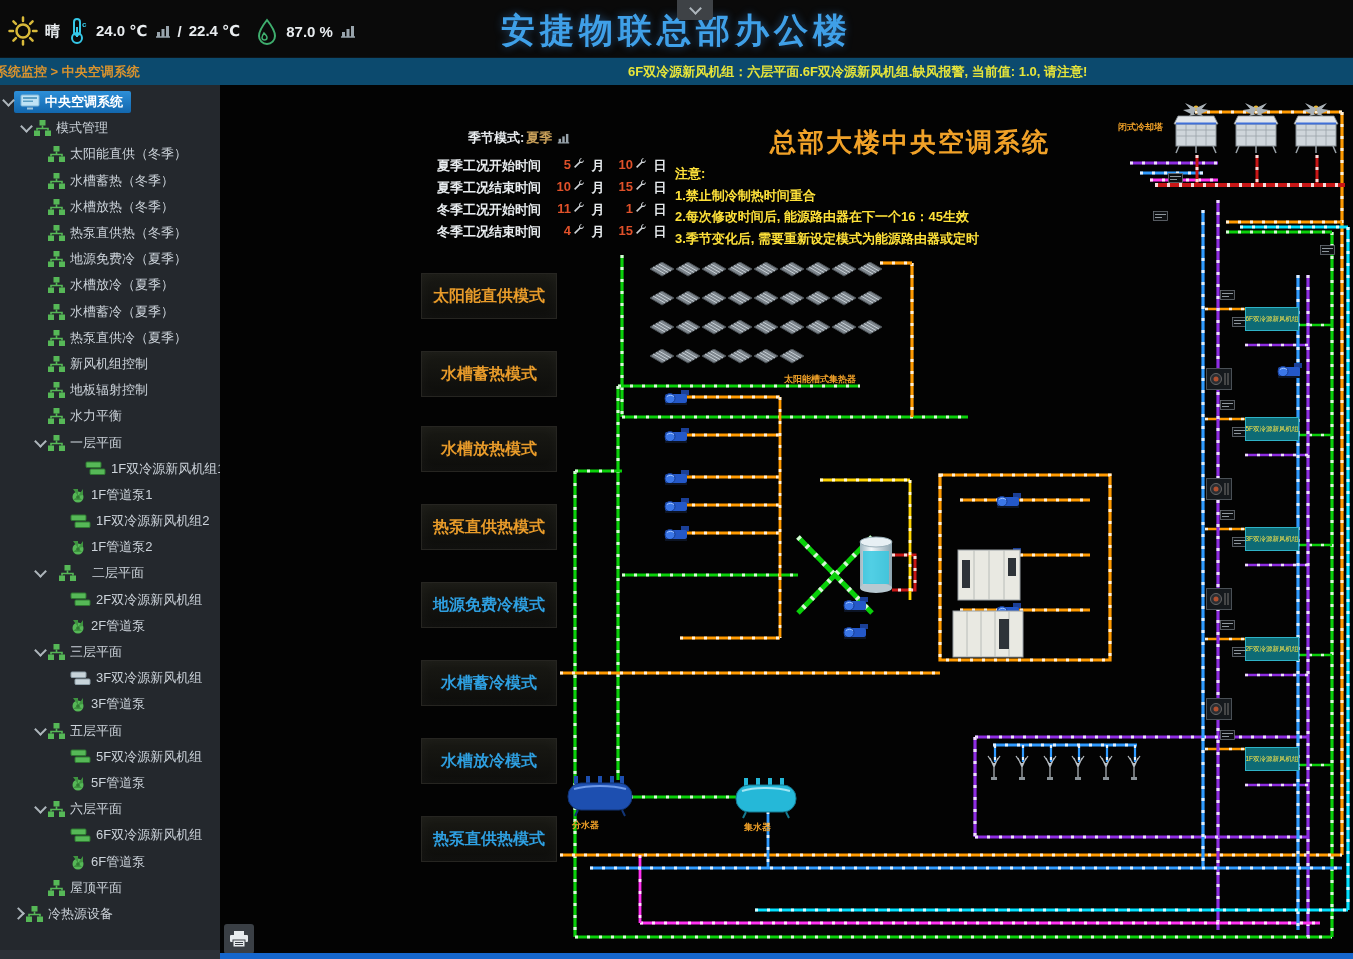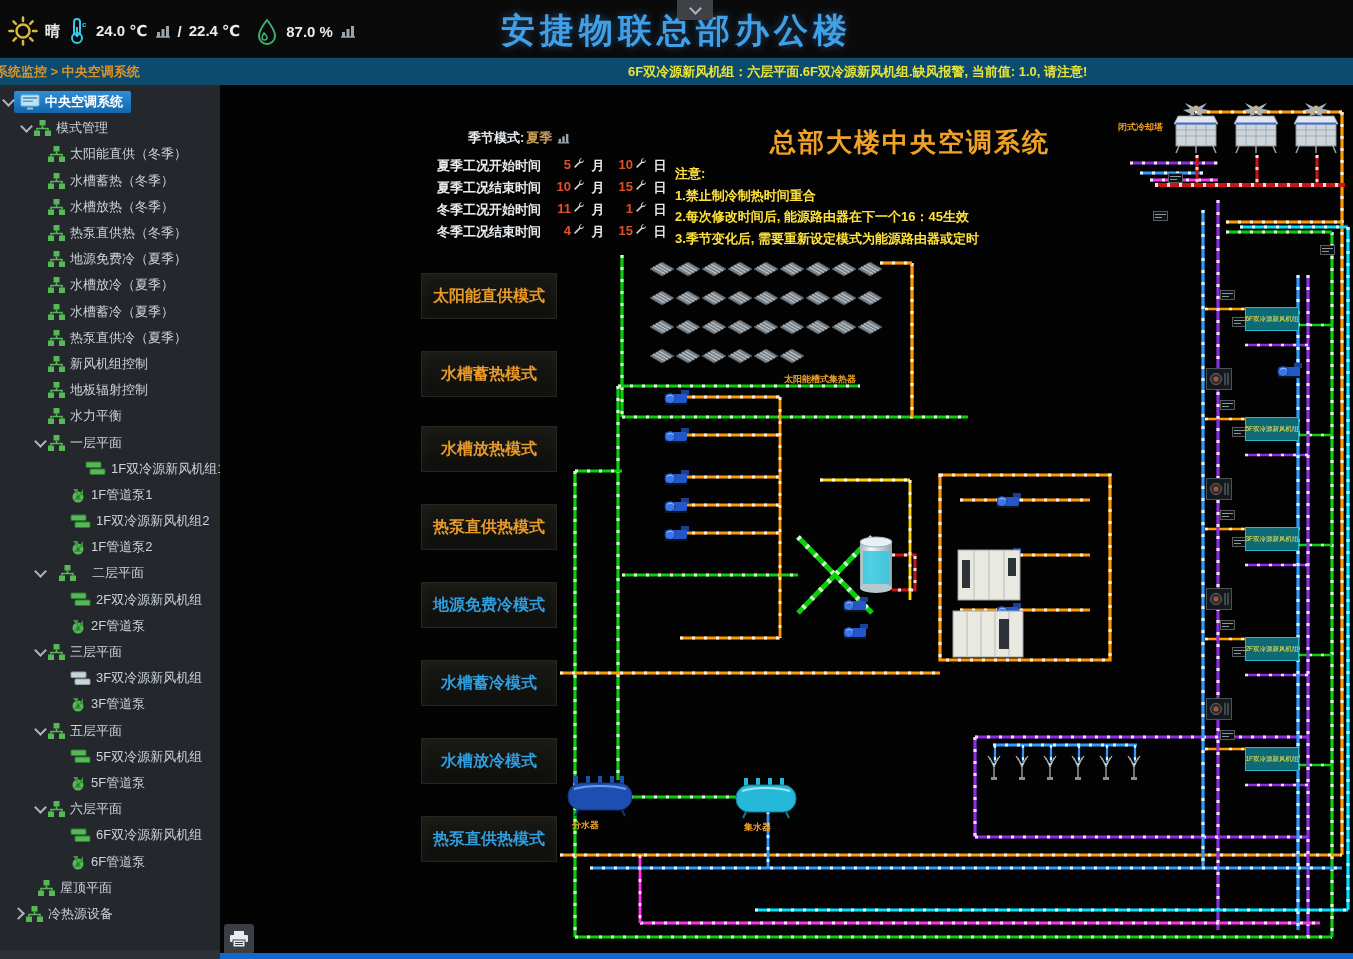--- a/index.html
+++ b/index.html
@@ -465,21 +465,21 @@
         <span class="cwrap"></span>
         <span class="ic">
           <svg width="16" height="16" viewBox="0 0 16 16">
             <circle cx="8" cy="10" r="5.5" fill="#56b857"></circle>
             <path d="M8,9L3,2H8Z M8,9L13,2V8Z M8,9L3,13H12Z" fill="#3f9440"></path>
             <circle cx="8" cy="10" r="1.8" fill="#2f7a32"></circle>
           </svg>
         </span>
         <span>6F管道泵</span>
       </div>
-      <div class="trow" style="padding-left: 24px;">
+      <div class="trow" style="padding-left: 34px;">
         <span class="cwrap"></span>
         <span class="ic">
           <svg width="17" height="16" viewBox="0 0 17 16">
             <rect x="5.5" y="0" width="6" height="5.5" fill="#56b857"></rect>
             <path d="M8.5,5.5V8.5 M3,10.5V8.5H14V10.5" stroke="#56b857" stroke-width="1.6" fill="none"></path>
             <rect x="0" y="10.5" width="6" height="5.5" fill="#56b857"></rect>
             <rect x="11" y="10.5" width="6" height="5.5" fill="#56b857"></rect>
           </svg>
         </span>
         <span>屋顶平面</span>

